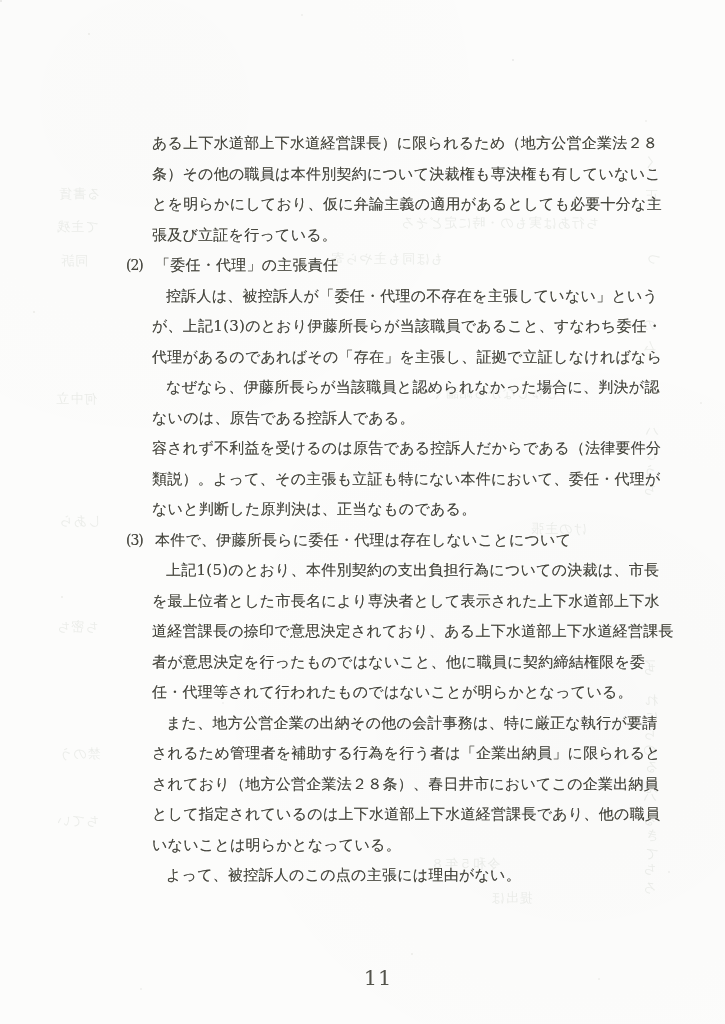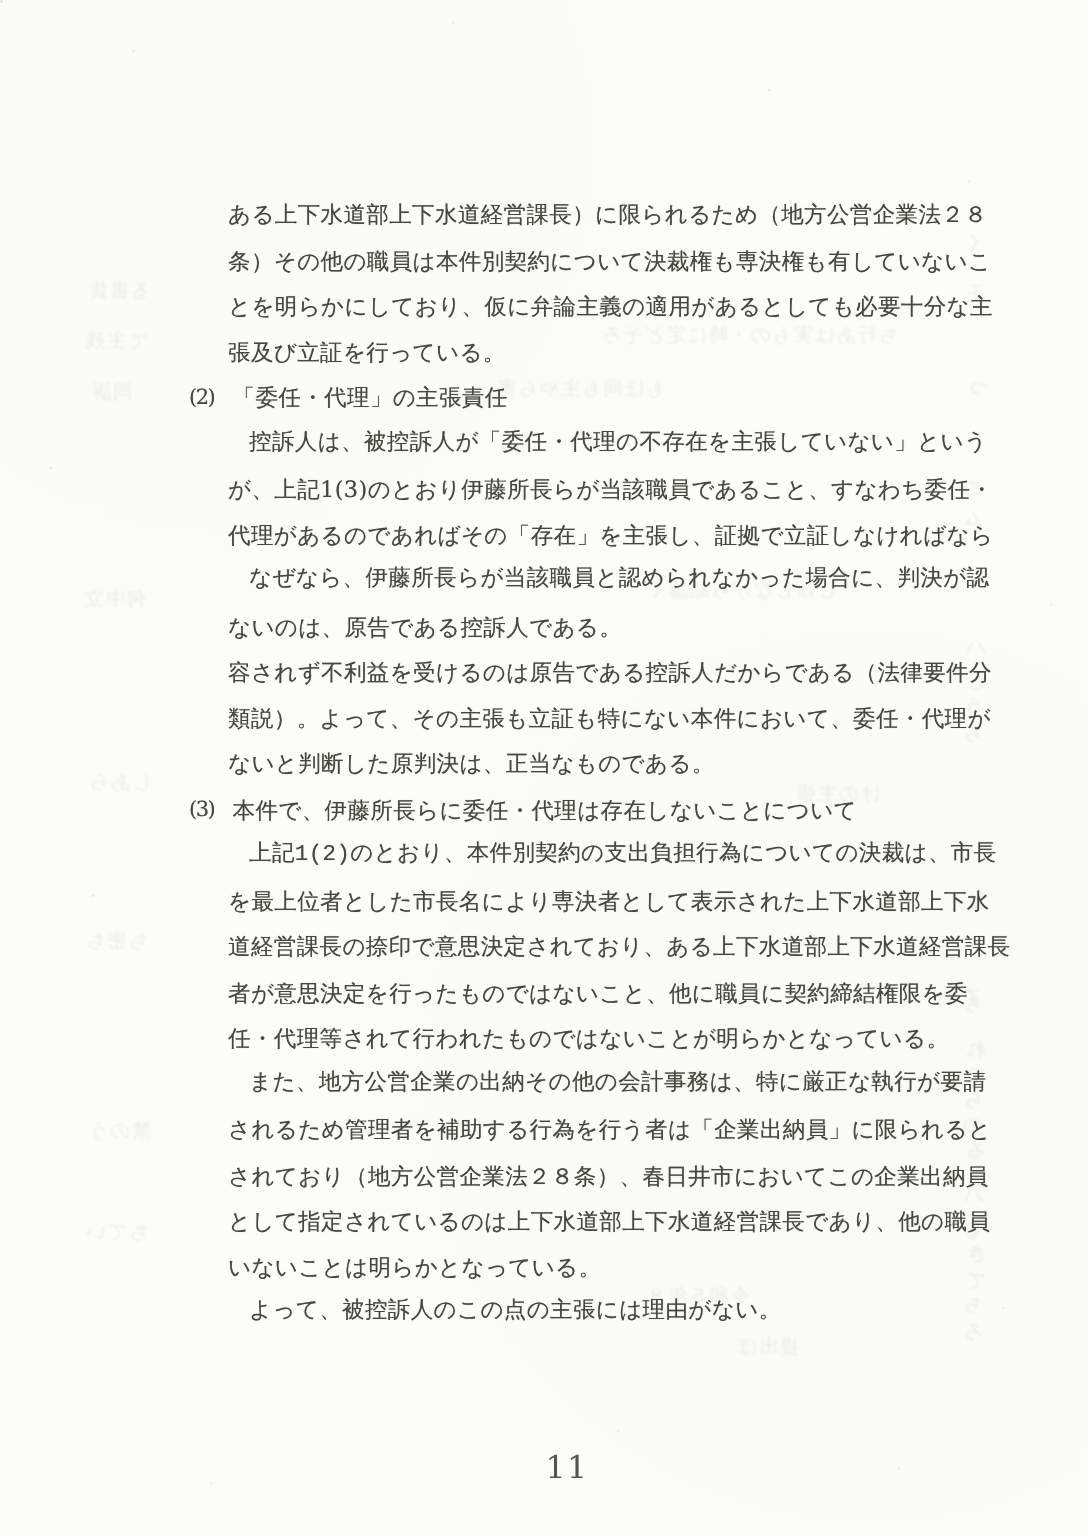--- a/index.html
+++ b/index.html
@@ -16,21 +16,21 @@
       #fcfcfb;
   }
   
   .content{
     position:absolute;left:152px;top:128px;width:520px;
     font-size:15px;line-height:30.5px;letter-spacing:0.25px;
     color:#47473f;
     text-shadow:0 0 0.5px rgba(70,70,60,0.55);
   }
   .line{white-space:nowrap;height:30.5px;}
-  .line.indent{text-indent:14px;font-family:Liberation Mono, monospace;}
+  .line.indent{text-indent:14px;}
   .line.section{position:relative;}
   .sec-label{position:absolute;left:-26px;letter-spacing:-1px;font-size:14px;}
   .sec-title{margin-left:3px;}
   
   .page-number{
     position:absolute;left:358px;top:966px;width:40px;text-align:center;
     font-size:21px;color:#54544c;letter-spacing:1px;
   }
   
   .bfrag{
@@ -107,21 +107,21 @@
     <div class="line cont">ないのは、原告である控訴人である。</div>
     <div class="line cont">容されず不利益を受けるのは原告である控訴人だからである（法律要件分</div>
     <div class="line cont">類説）。よって、その主張も立証も特にない本件において、委任・代理が</div>
     <div class="line cont">ないと判断した原判決は、正当なものである。</div>
 
     <div class="line section">
       <span class="sec-label">(3)</span>
       <span class="sec-title">本件で、伊藤所長らに委任・代理は存在しないことについて</span>
     </div>
 
-    <div class="line indent">上記1(2)のとおり、本件別契約の支出負担行為についての決裁は、市長</div>
+    <div class="line indent">上記1(5)のとおり、本件別契約の支出負担行為についての決裁は、市長</div>
     <div class="line cont">を最上位者とした市長名により専決者として表示された上下水道部上下水</div>
     <div class="line cont">道経営課長の捺印で意思決定されており、ある上下水道部上下水道経営課長</div>
     <div class="line cont">者が意思決定を行ったものではないこと、他に職員に契約締結権限を委</div>
     <div class="line cont">任・代理等されて行われたものではないことが明らかとなっている。</div>
     <div class="line indent">また、地方公営企業の出納その他の会計事務は、特に厳正な執行が要請</div>
     <div class="line cont">されるため管理者を補助する行為を行う者は「企業出納員」に限られると</div>
     <div class="line cont">されており（地方公営企業法２８条）、春日井市においてこの企業出納員</div>
     <div class="line cont">として指定されているのは上下水道部上下水道経営課長であり、他の職員</div>
     <div class="line cont">いないことは明らかとなっている。</div>
     <div class="line indent">よって、被控訴人のこの点の主張には理由がない。</div>

